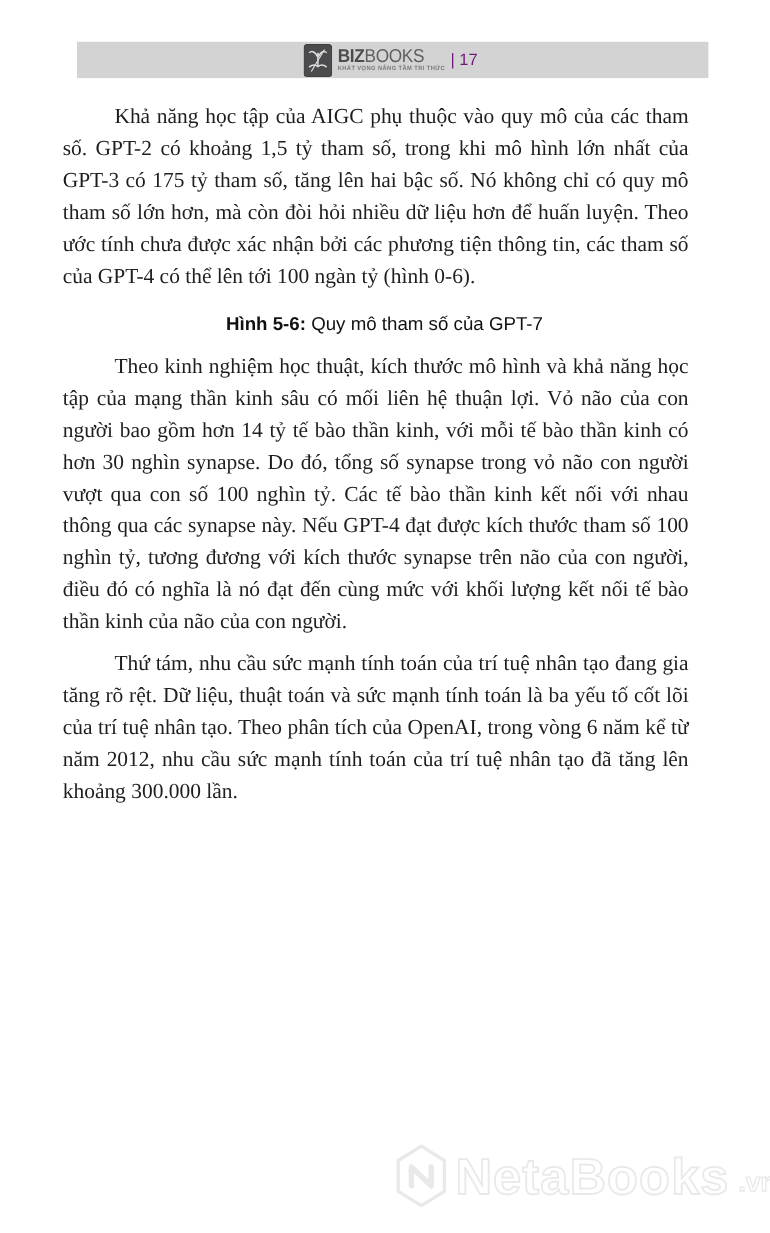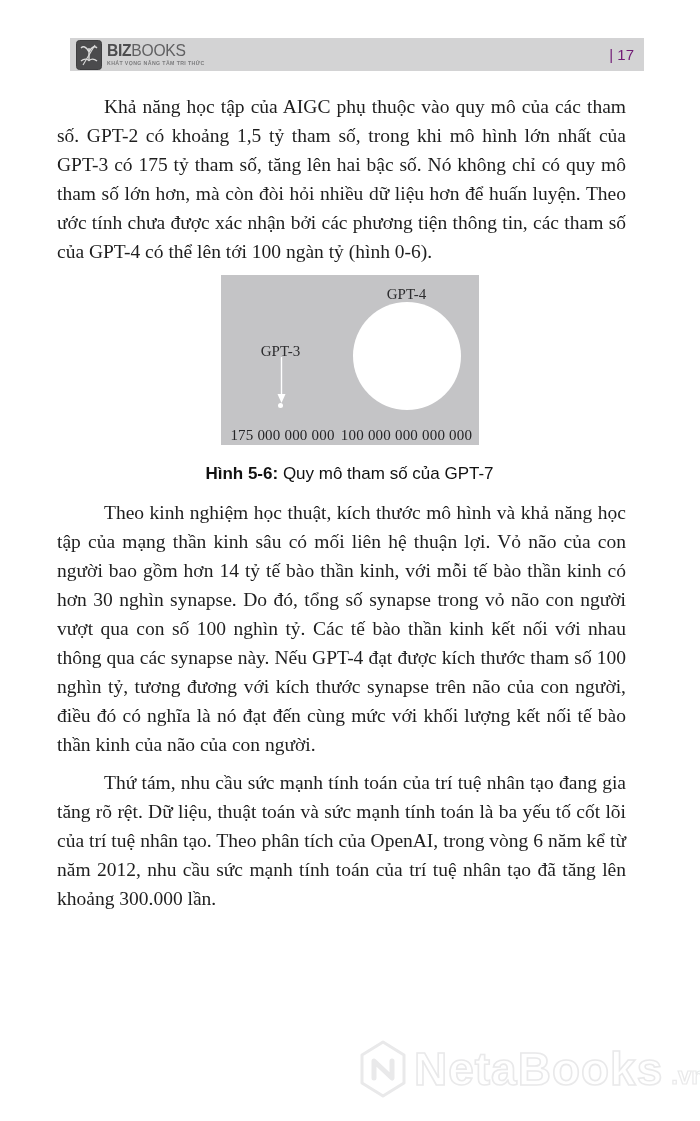--- a/index.html
+++ b/index.html
@@ -9,21 +9,21 @@
     position: relative;
     overflow: hidden;
     font-family: "Liberation Serif", "DejaVu Serif", serif;
   }
 
   
   .header { position: absolute; left: 70px; top: 38px; width: 574px; }
   .header-band {
     background: #d3d3d4;
     height: 31px;
-    display: flex; align-items: center; justify-content: space-between;
+    display: flex; align-items: center; justify-content: center;
     padding: 1px 10px 1px 6px;
   }
   .header-perf {
     height: 5px;
     background: conic-gradient(from -45deg at 50% 0, #d3d3d4 90deg, transparent 0) 0 0 / 9px 5px repeat-x;
   }
   .logo-wrap { display: flex; align-items: center; gap: 5px; }
   .logo-badge { display: block; }
   .logo-texts { display: flex; flex-direction: column; line-height: 1; }
   .brand-line {
@@ -144,32 +144,20 @@
       </div>
       <div class="page-num">| 17</div>
     </div>
     <div class="header-perf"></div>
   </div>
 
   <div class="main">
     <p>Khả năng học tập của AIGC phụ thuộc vào quy mô của các tham số. GPT-2 có khoảng 1,5 tỷ tham số, trong khi mô hình lớn nhất của GPT-3 có 175 tỷ tham số, tăng lên hai bậc số. Nó không chỉ có quy mô tham số lớn hơn, mà còn đòi hỏi nhiều dữ liệu hơn để huấn luyện. Theo ước tính chưa được xác nhận bởi các phương tiện thông tin, các tham số của GPT-4 có thể lên tới 100 ngàn tỷ (hình 0-6).</p>
 
     <div class="figure">
-      <div class="figbox">
-        <span class="fig-label gpt4-label">GPT-4</span>
-        <div class="big-circle"></div>
-        <span class="fig-label gpt3-label">GPT-3</span>
-        <svg class="down-arrow" width="11" height="46" viewBox="0 0 11 46">
-          <line x1="5.5" y1="0" x2="5.5" y2="38" stroke="#ffffff" stroke-width="1.4"></line>
-          <polygon points="5.5,46 1.5,37 9.5,37" fill="#ffffff"></polygon>
-        </svg>
-        <div class="tiny-dot"></div>
-        <span class="fig-value val-left">175 000 000 000</span>
-        <span class="fig-value val-right">100 000 000 000 000</span>
-      </div>
       <div class="fig-caption"><span class="cap-b">Hình 5-6:</span><span> Quy mô tham số của GPT-7</span></div>
     </div>
 
     <p>Theo kinh nghiệm học thuật, kích thước mô hình và khả năng học tập của mạng thần kinh sâu có mối liên hệ thuận lợi. Vỏ não của con người bao gồm hơn 14 tỷ tế bào thần kinh, với mỗi tế bào thần kinh có hơn 30 nghìn synapse. Do đó, tổng số synapse trong vỏ não con người vượt qua con số 100 nghìn tỷ. Các tế bào thần kinh kết nối với nhau thông qua các synapse này. Nếu GPT-4 đạt được kích thước tham số 100 nghìn tỷ, tương đương với kích thước synapse trên não của con người, điều đó có nghĩa là nó đạt đến cùng mức với khối lượng kết nối tế bào thần kinh của não của con người.</p>
     <p>Thứ tám, nhu cầu sức mạnh tính toán của trí tuệ nhân tạo đang gia tăng rõ rệt. Dữ liệu, thuật toán và sức mạnh tính toán là ba yếu tố cốt lõi của trí tuệ nhân tạo. Theo phân tích của OpenAI, trong vòng 6 năm kể từ năm 2012, nhu cầu sức mạnh tính toán của trí tuệ nhân tạo đã tăng lên khoảng 300.000 lần.</p>
   </div>
 
   <div class="watermark">
     <svg width="50" height="58" viewBox="0 0 50 58">
       <polygon points="25,2 46,15 46,43 25,56 4,43 4,15" fill="#ffffff" stroke="#e9e9ea" stroke-width="3" stroke-linejoin="round"></polygon>

